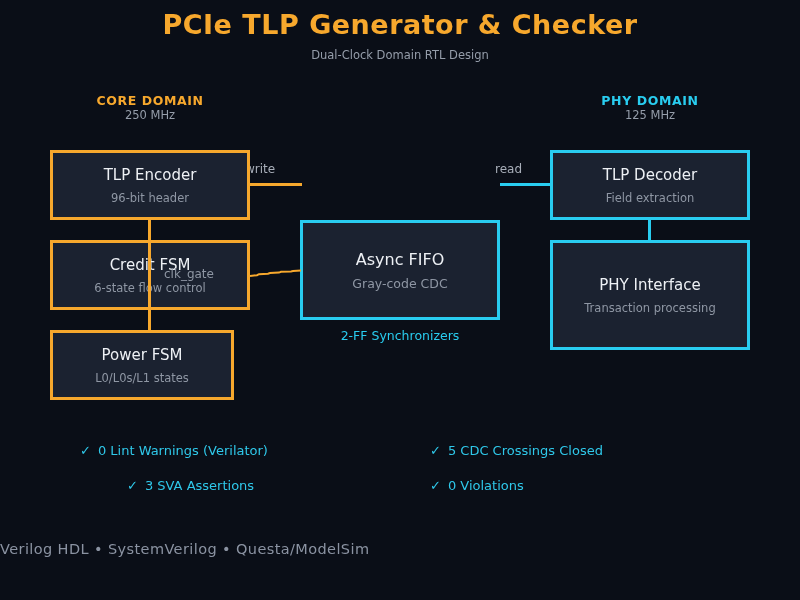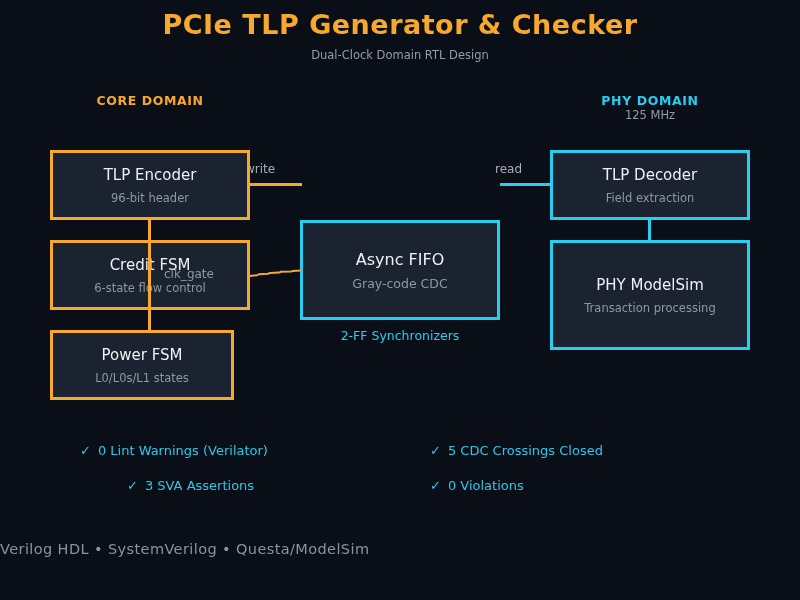--- a/index.html
+++ b/index.html
@@ -103,20 +103,21 @@
 </style>
 </head>
 <body>
 
 <div id="stage">
 
   <div class="abs title">PCIe TLP Generator &amp; Checker</div>
   <div class="abs subtitle">Dual-Clock Domain RTL Design</div>
 
   <div class="abs domain-label core-color" style="left:50px; top:93px;">CORE DOMAIN</div>
+  <div class="abs domain-freq" style="left:50px; top:108px;">250 MHz</div>
   <div class="abs domain-label phy-color" style="left:550px; top:93px;">PHY DOMAIN</div>
   <div class="abs domain-freq" style="left:550px; top:108px;">125 MHz</div>
 
   <div class="hline amber-bg" style="left:250px; top:183px; width:52px; height:3px;"></div>
   <div class="hline cyan-bg" style="left:500px; top:183px; width:51px; height:3px;"></div>
   <div class="vline amber-bg" style="left:148px; top:220px; width:3px; height:110px; z-index:4;"></div>
   <div class="vline cyan-bg" style="left:648px; top:220px; width:3px; height:20px;"></div>
   <svg class="abs" style="left:250px; top:266px; z-index:4;" width="51" height="14" viewBox="0 0 51 14">
     <polyline points="0,10 7,9.2 9,8.2 18,7.8 20,7 29,6.6 31,5.8 41,5.4 43,5 51,4.6" fill="none" stroke="#f7a82d" stroke-width="2"></polyline>
   </svg>
@@ -145,21 +146,21 @@
     <div class="b-sub" style="font-size:12.5px;">Gray-code CDC</div>
   </div>
   <div class="abs sync-caption">2-FF Synchronizers</div>
 
   <div class="abs block cyan" style="left:550px; top:150px; width:200px; height:70px;">
     <div class="b-title">TLP Decoder</div>
     <div class="b-sub">Field extraction</div>
   </div>
 
   <div class="abs block cyan" style="left:550px; top:240px; width:200px; height:110px;">
-    <div class="b-title">PHY ModelSim</div>
+    <div class="b-title">PHY Interface</div>
     <div class="b-sub">Transaction processing</div>
   </div>
 
   <div class="abs check-item" style="left:80px; top:443px;">
     <span class="chk">✓</span><span>0 Lint Warnings (Verilator)</span>
   </div>
   <div class="abs check-item" style="left:80px; top:478px;margin-left:47px;">
     <span class="chk">✓</span><span>3 SVA Assertions</span>
   </div>
   <div class="abs check-item" style="left:430px; top:443px;">

